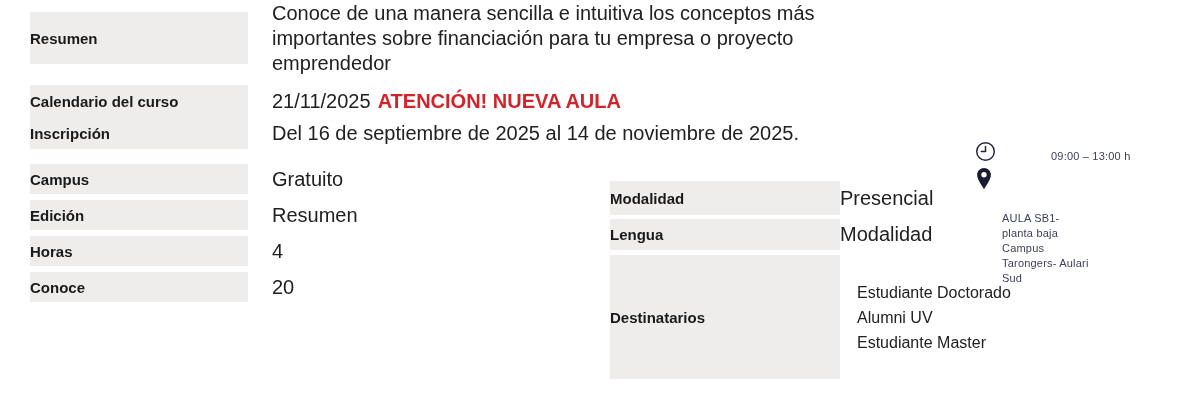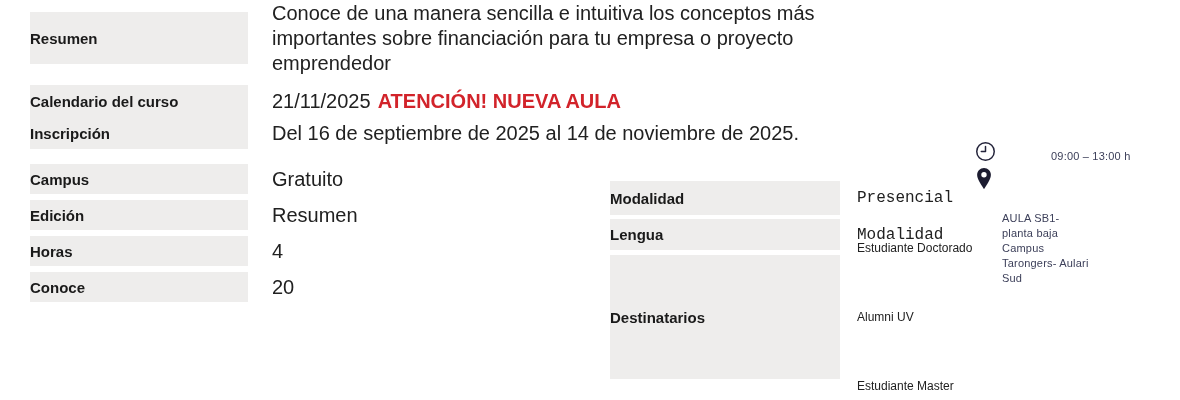--- a/index.html
+++ b/index.html
@@ -51,38 +51,35 @@
     flex: 0 0 230px;
     background: #eeedec;
     display: flex;
     align-items: center;
     padding-left: 0;
     font-weight: bold;
     font-size: 15px;
     color: #1a1a1a;
   }
   .mvalue {
-    margin-left: 17px;
     display: flex;
     align-items: center;
-    font-size: 16px;
+    font-size: 20px;
     color: #212121;
     white-space: nowrap;
-    font-family: Liberation Mono, monospace;
   }
   .mvalue-list {
     margin-left: 17px;
     display: flex;
     flex-direction: column;
     justify-content: center;
-    font-size: 12px;
+    font-size: 16px;
     line-height: 25px;
     color: #212121;
     white-space: nowrap;
-    gap: 44px;
   }
   
   .schedule {
     position: absolute;
     left: 975px;
     top: 141px;
     width: 130px;
     font-size: 11px;
     color: #3d405a;
   }

